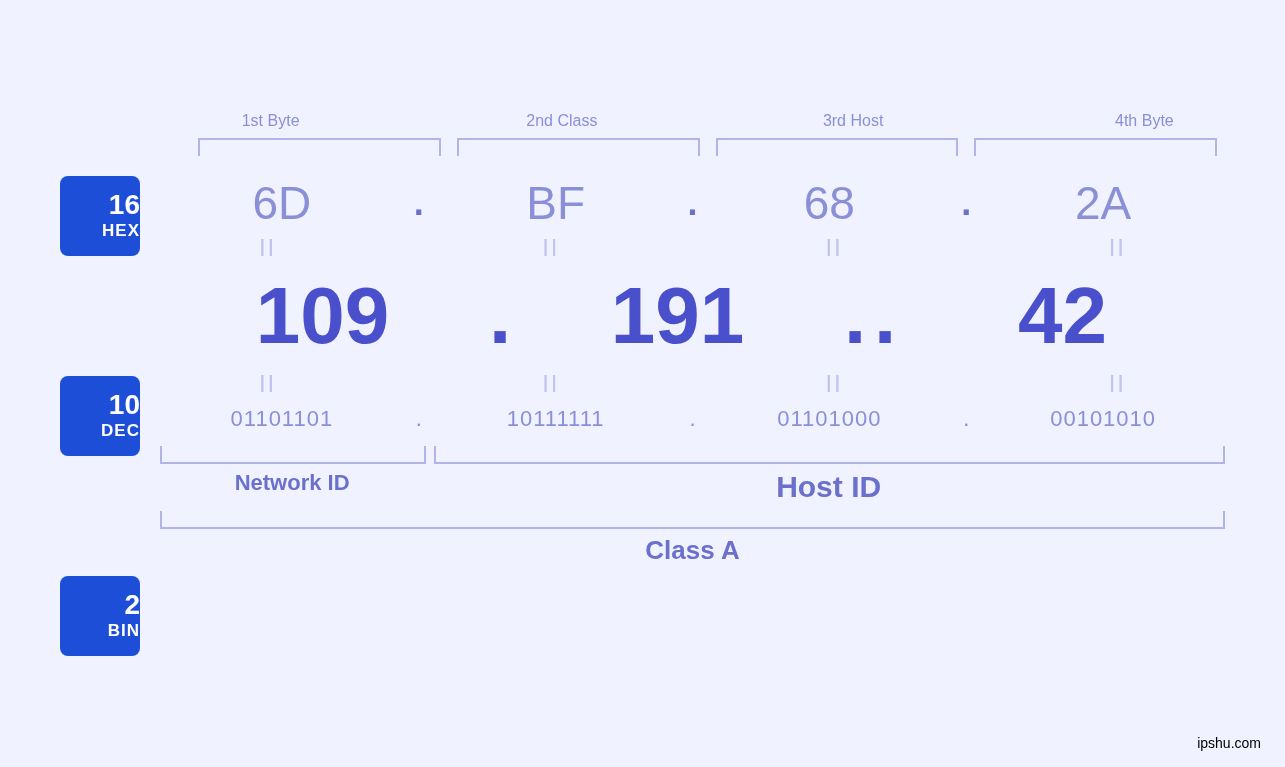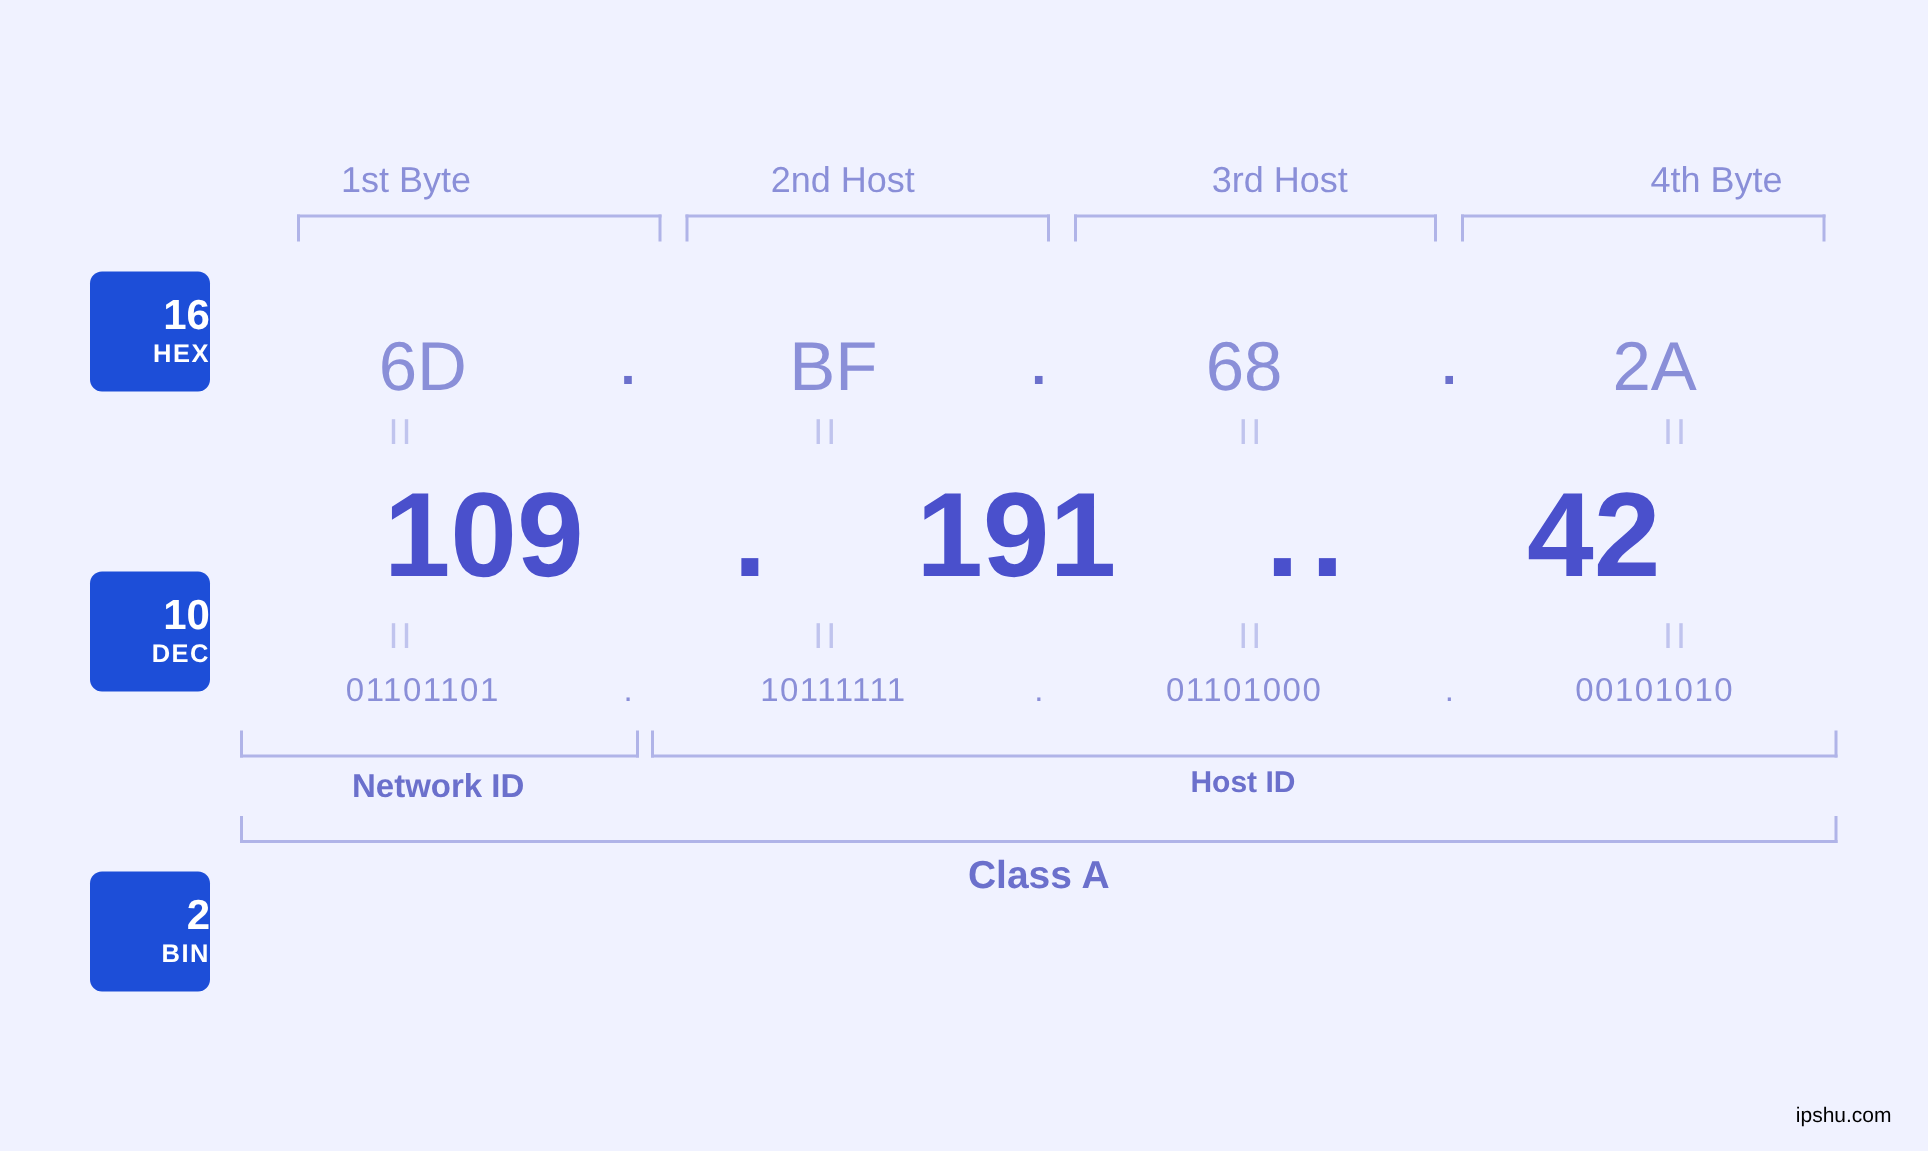--- a/index.html
+++ b/index.html
@@ -30,21 +30,21 @@
       display: flex;
       width: 100%;
       margin-left: 130px;
       margin-bottom: 8px;
     }
 
     .byte-header {
       flex: 1;
       text-align: center;
       color: #8a8fd8;
-      font-size: 24px;
+      font-size: 16px;
       font-weight: 400;
     }
 
     .top-brackets {
       display: flex;
       width: calc(100% - 130px);
       margin-left: 130px;
       margin-bottom: 20px;
     }
 
@@ -92,21 +92,20 @@
       flex: 1;
       display: flex;
       flex-direction: column;
     }
 
     .row {
       display: flex;
       align-items: center;
       justify-content: space-around;
       width: 100%;
-      margin-top: 36px;
     }
 
     .hex-row {
       margin-bottom: 0px;
     }
 
     .dec-row {
       margin: 4px 0;
     }
 
@@ -212,21 +211,21 @@
       width: 30px;
     }
   </style>
 </head>
 <body>
 
 <div class="container">
 
   <div class="byte-headers">
     <div class="byte-header">1st Byte</div>
-    <div class="byte-header">2nd Host</div>
+    <div class="byte-header">2nd Class</div>
     <div class="byte-header">3rd Host</div>
     <div class="byte-header">4th Byte</div>
   </div>
 
   <div class="top-brackets">
     <div class="bracket-top"></div>
     <div class="bracket-top"></div>
     <div class="bracket-top"></div>
     <div class="bracket-top"></div>
   </div>
@@ -325,21 +324,21 @@
 
         <div class="bottom-brackets-row" style="margin-top:6px;">
           <div style="flex:1; height:18px; border-bottom:2px solid #b0b4e8; border-left:2px solid #b0b4e8; border-right:2px solid #b0b4e8; margin-right:0;"></div>
           <div style="width:8px;"></div>
           <div style="flex:3; height:18px; border-bottom:2px solid #b0b4e8; border-left:2px solid #b0b4e8; border-right:2px solid #b0b4e8;"></div>
         </div>
 
         <div class="id-labels-row">
           <div style="flex:1; text-align:center; color:#6b70cc; font-size:22px; font-weight:600;">Network ID</div>
           <div style="width:8px;"></div>
-          <div style="flex:3; text-align:center; color:#6b70cc; font-size:20px; font-weight:600;">Host ID</div>
+          <div style="flex:3; text-align:center; color:#6b70cc; font-size:30px; font-weight:600;">Host ID</div>
         </div>
 
         <div style="margin-bottom:6px;">
           <div style="width:100%; height:18px; border-bottom:2px solid #b0b4e8; border-left:2px solid #b0b4e8; border-right:2px solid #b0b4e8;"></div>
         </div>
 
         <div style="text-align:center; color:#6b70cc; font-size:26px; font-weight:600;">Class A</div>
 
       </div>
 

